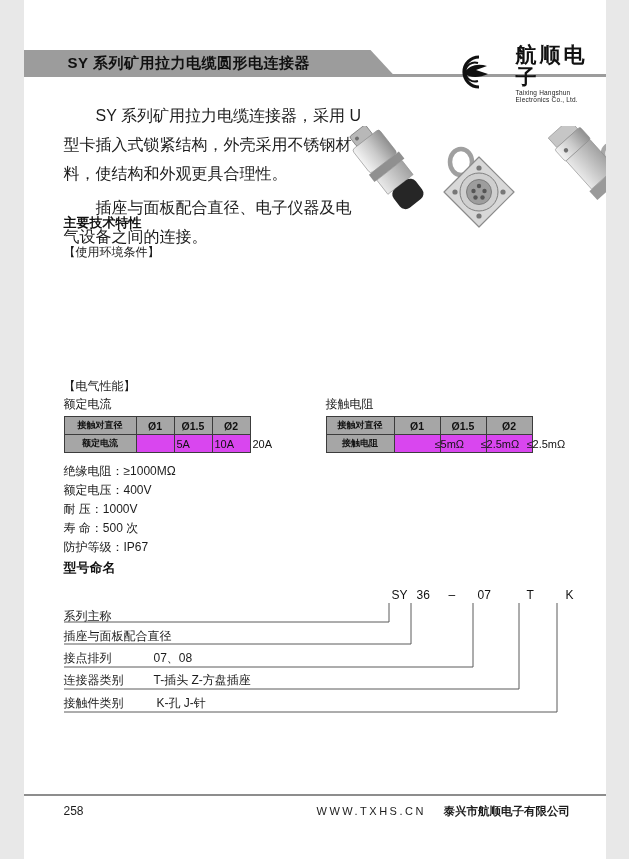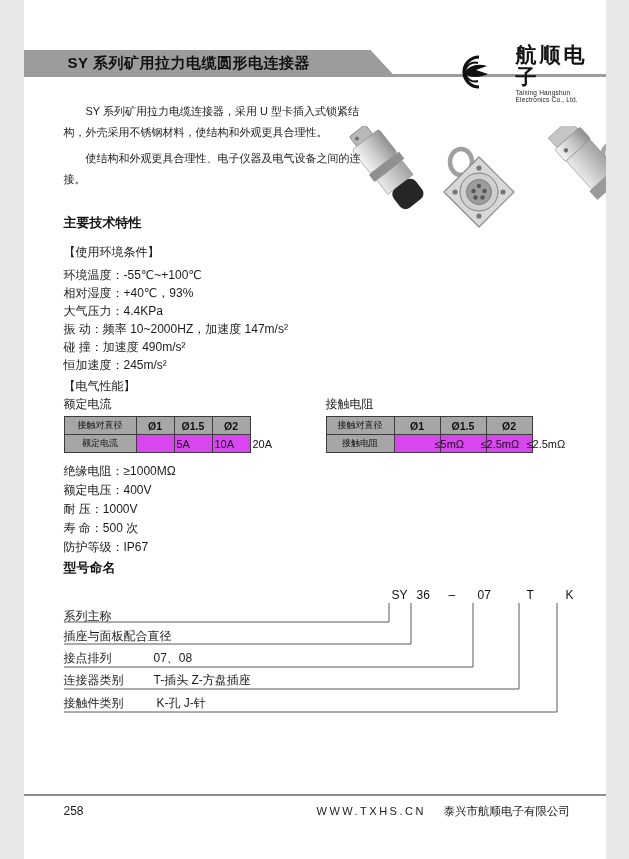--- a/index.html
+++ b/index.html
@@ -18,52 +18,52 @@
   .banner-title { margin-left:44px; font-size:15px; font-weight:bold; letter-spacing:0.5px; color:#111; }
   .logo { position:absolute; left:430px; top:44px; display:flex; align-items:center; gap:22px; }
   .logo-text { display:flex; flex-direction:column; }
   .logo-name { font-size:21px; font-weight:bold; letter-spacing:3px; color:#111; line-height:22px; }
   .logo-tagline { font-size:6.5px; color:#222; letter-spacing:0.2px; margin-top:1px; }
   
   .sec-heading { font-size:13px; font-weight:bold; color:#111; }
   .txt { font-size:12px; color:#1c1c1c; }
   
   .intro { position:absolute; left:40px; top:96px; width:302px; }
-  .intro p { margin:5px 0 0; font-size:11px; line-height:21px; text-indent:2em; }
+  .intro p { margin:5px 0 0; font-size:16px; line-height:29px; text-indent:2em; }
   
   .photos { position:absolute; left:298px; top:126px; }
   
   .tech { position:absolute; left:40px; top:214px; width:312px; }
   .env-heading { font-size:12px; margin-top:12px; font-weight:normal;font-family:Liberation Mono, monospace; }
   .env-item { font-size:12px; line-height:18px; margin-top:0; }
   .env-list { margin-top:5px; }
   
   .elec-heading { position:absolute; left:40px; top:378px; font-size:12px; }
   .tbl-title1 { position:absolute; left:40px; top:396px; font-size:12px; }
   .tbl-title2 { position:absolute; left:302px; top:396px; font-size:12px; }
   table.spec-table { position:absolute; border-collapse:collapse; table-layout:fixed; }
   .spec-table td { border:1px solid #3c3c3c; text-align:center; height:17px; padding:0; }
-  .spec-table td.hd { background:#a6a6a6; font-weight:normal; font-size:9px; color:#111; }
+  .spec-table td.hd { background:#a6a6a6; font-weight:bold; font-size:9px; color:#111; }
   .spec-table td.hc { background:#a6a6a6; font-weight:bold; font-size:10.5px; color:#111; }
   .spec-table td.val { background:#d946ef; font-weight:normal; font-size:11px; color:#111;padding-left:40px; }
   #tbl-current { left:40px; top:416px; width:186px; }
   #tbl-resist  { left:302px; top:416px; width:206px; }
   .spec-items { position:absolute; left:40px; top:462px; }
   .spec-items div { font-size:12px; line-height:19px; }
   
   .naming-heading { position:absolute; left:40px; top:559px; }
   .code-part { position:absolute; top:588px; font-size:12px; color:#111;margin-left:14px; }
   .naming-lines { position:absolute; left:0; top:580px; }
   .nm-label { position:absolute; left:40px; font-size:12px; color:#1c1c1c; }
   .nm-desc  { position:absolute; font-size:12px; color:#1c1c1c; }
   
   .footer-rule { position:absolute; left:0; top:794px; width:629px; height:2px; background:#8d8d8d; }
   .footer-page { position:absolute; left:40px; top:804px; font-size:12px; }
   .footer-site { position:absolute; left:293px; top:805px; font-size:11px; letter-spacing:2.5px; }
-  .footer-company { position:absolute; left:420px; top:804px; font-size:11.5px; font-weight:normal; }
+  .footer-company { position:absolute; left:420px; top:804px; font-size:11.5px; font-weight:bold; }
 </style>
 </head>
 <body>
 
 <div class="page">
 
   <div class="banner-rule"></div>
   <div class="banner">
     <div class="banner-title">SY 系列矿用拉力电缆圆形电连接器</div>
   </div>
@@ -136,34 +136,26 @@
         <circle cx="17" cy="95" r="2" fill="#4f4f4f"></circle>
           <circle cx="22" cy="100" r="2" fill="#4f4f4f"></circle>
         <circle cx="12" cy="100" r="2" fill="#4f4f4f"></circle>
           <circle cx="17" cy="104" r="2" fill="#4f4f4f"></circle>
       </g>
     </svg>
   </div>
 
   <div class="intro">
     <p>SY 系列矿用拉力电缆连接器，采用 U 型卡插入式锁紧结构，外壳采用不锈钢材料，使结构和外观更具合理性。</p>
-    <p>使结构和外观更具合理性、电子仪器及电气设备之间的连接。</p>
+    <p>插座与面板配合直径、电子仪器及电气设备之间的连接。</p>
   </div>
 
   <div class="tech">
     <div class="sec-heading">主要技术特性</div>
     <div class="env-heading">【使用环境条件】</div>
-    <div class="env-list">
-      <div class="env-item">环境温度：-55℃~+100℃</div>
-      <div class="env-item">相对湿度：+40℃，93%</div>
-      <div class="env-item">大气压力：4.4KPa</div>
-      <div class="env-item">振 动：频率 10~2000HZ，加速度 147m/s²</div>
-      <div class="env-item">碰 撞：加速度 490m/s²</div>
-      <div class="env-item">恒加速度：245m/s²</div>
-    </div>
   </div>
 
   <div class="elec-heading txt">【电气性能】</div>
   <div class="tbl-title1">额定电流</div>
   <div class="tbl-title2">接触电阻</div>
 
   <table class="spec-table" id="tbl-current">
     <colgroup>
         <col style="width:72px">
         <col style="width:38px">

